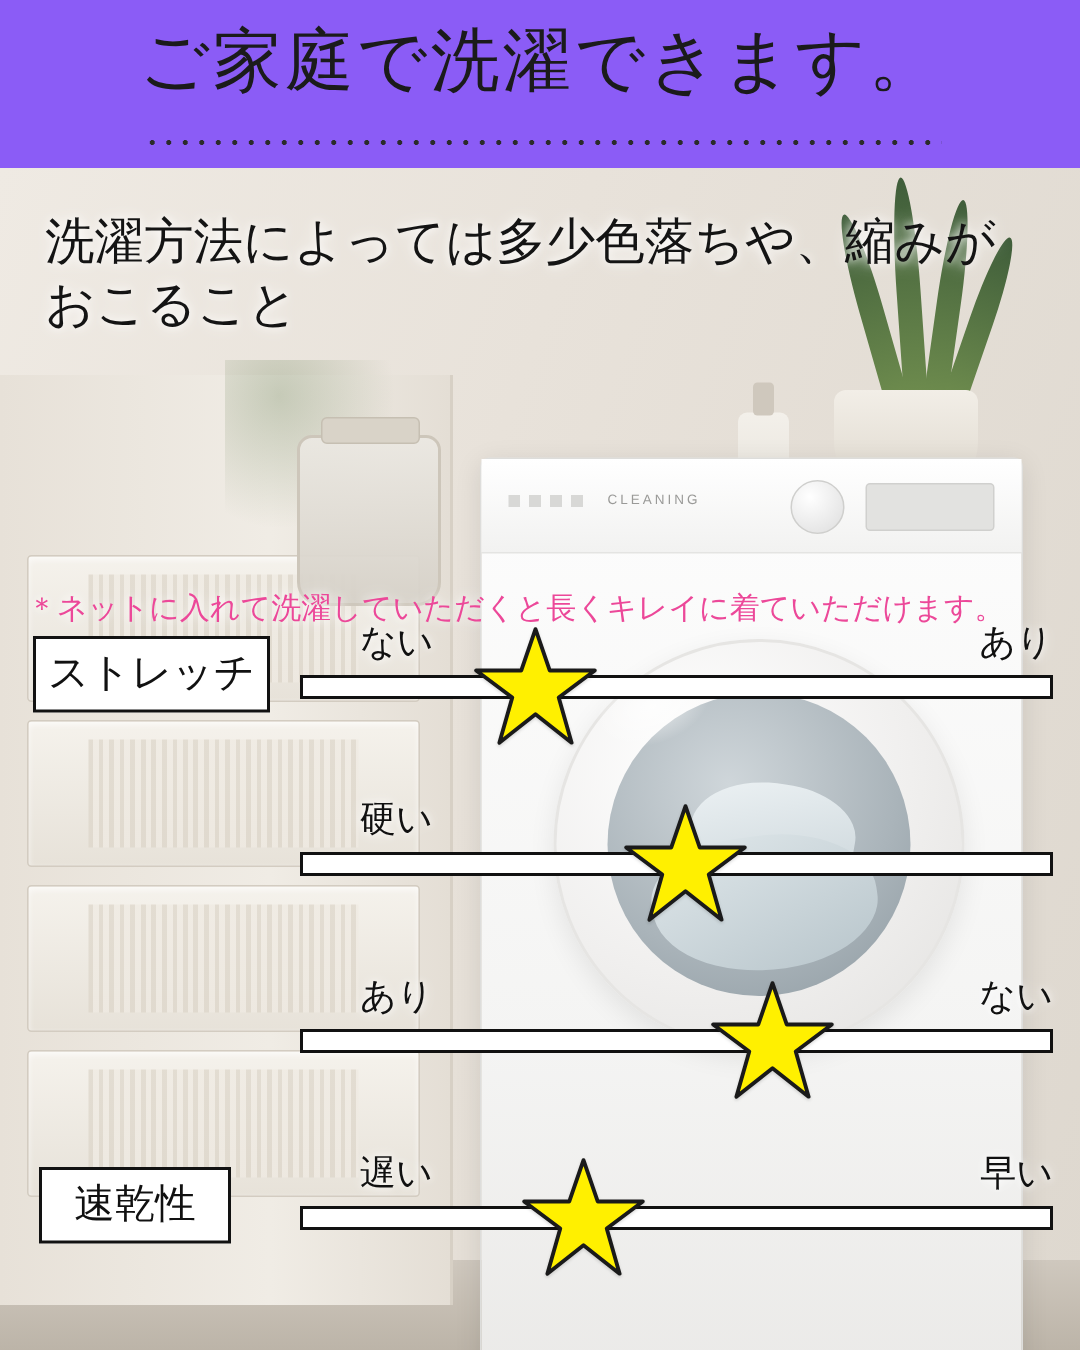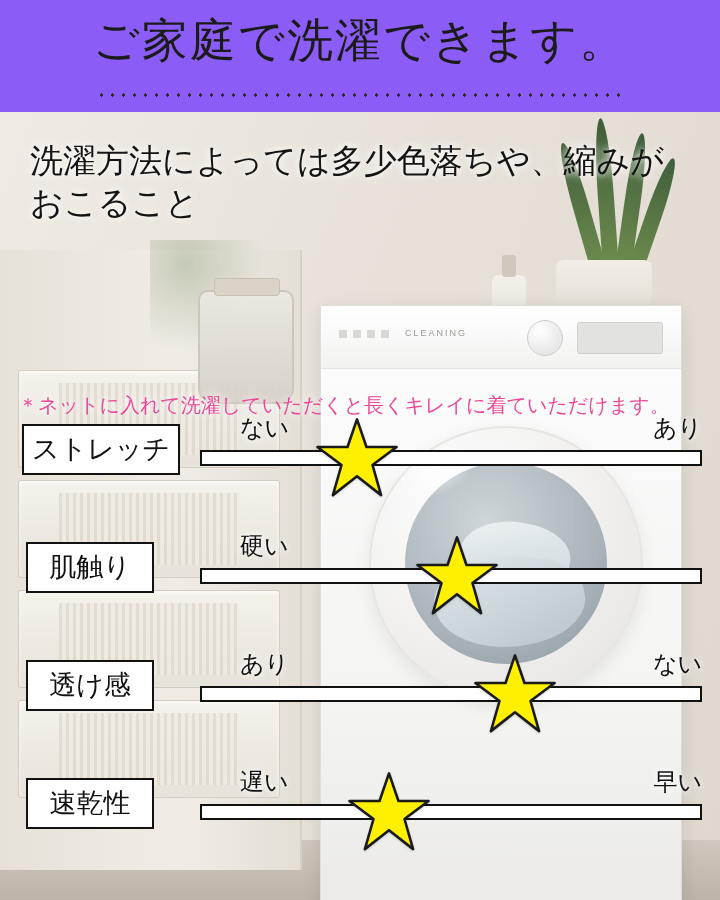--- a/index.html
+++ b/index.html
@@ -348,32 +348,30 @@
       <div class="end-right">あり</div>
       <div class="bar"></div>
       <div class="star" style="left:314px">
         <svg viewBox="0 0 100 100" aria-hidden="true">
           <polygon points="50,4 61,36 96,36 68,57 78,92 50,70 22,92 32,57 4,36 39,36" fill="#fff000" stroke="#1a1a1a" stroke-width="3" stroke-linejoin="round"></polygon>
         </svg>
       </div>
     </div>
 
     <div class="scale-row" style="top:118px">
-      <div class="scale-label narrow">肌触り</div>
       <div class="end-left">硬い</div>
       <div class="bar"></div>
       <div class="star" style="left:414px">
         <svg viewBox="0 0 100 100" aria-hidden="true">
           <polygon points="50,4 61,36 96,36 68,57 78,92 50,70 22,92 32,57 4,36 39,36" fill="#fff000" stroke="#1a1a1a" stroke-width="3" stroke-linejoin="round"></polygon>
         </svg>
       </div>
     </div>
 
     <div class="scale-row" style="top:236px">
-      <div class="scale-label narrow">透け感</div>
       <div class="end-left">あり</div>
       <div class="end-right">ない</div>
       <div class="bar"></div>
       <div class="star" style="left:472px">
         <svg viewBox="0 0 100 100" aria-hidden="true">
           <polygon points="50,4 61,36 96,36 68,57 78,92 50,70 22,92 32,57 4,36 39,36" fill="#fff000" stroke="#1a1a1a" stroke-width="3" stroke-linejoin="round"></polygon>
         </svg>
       </div>
     </div>
 

